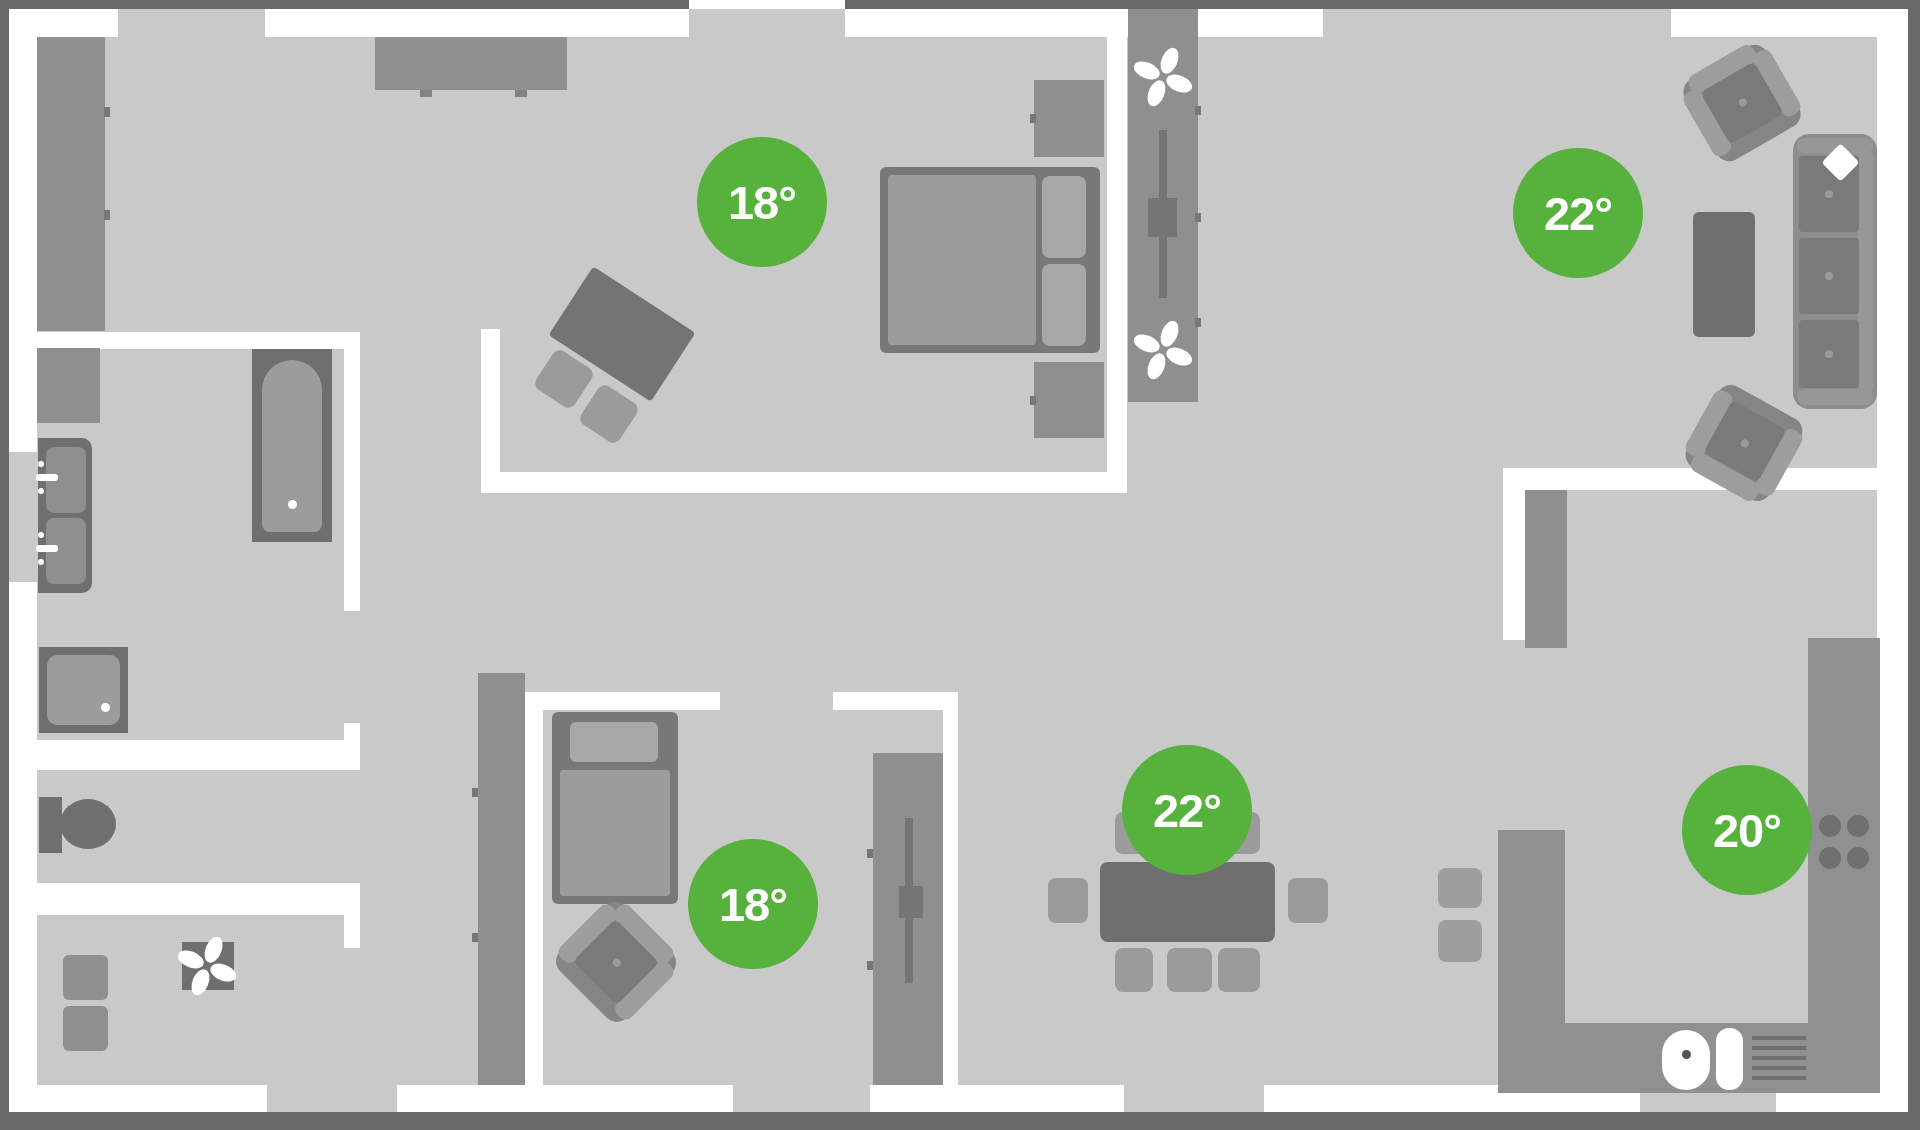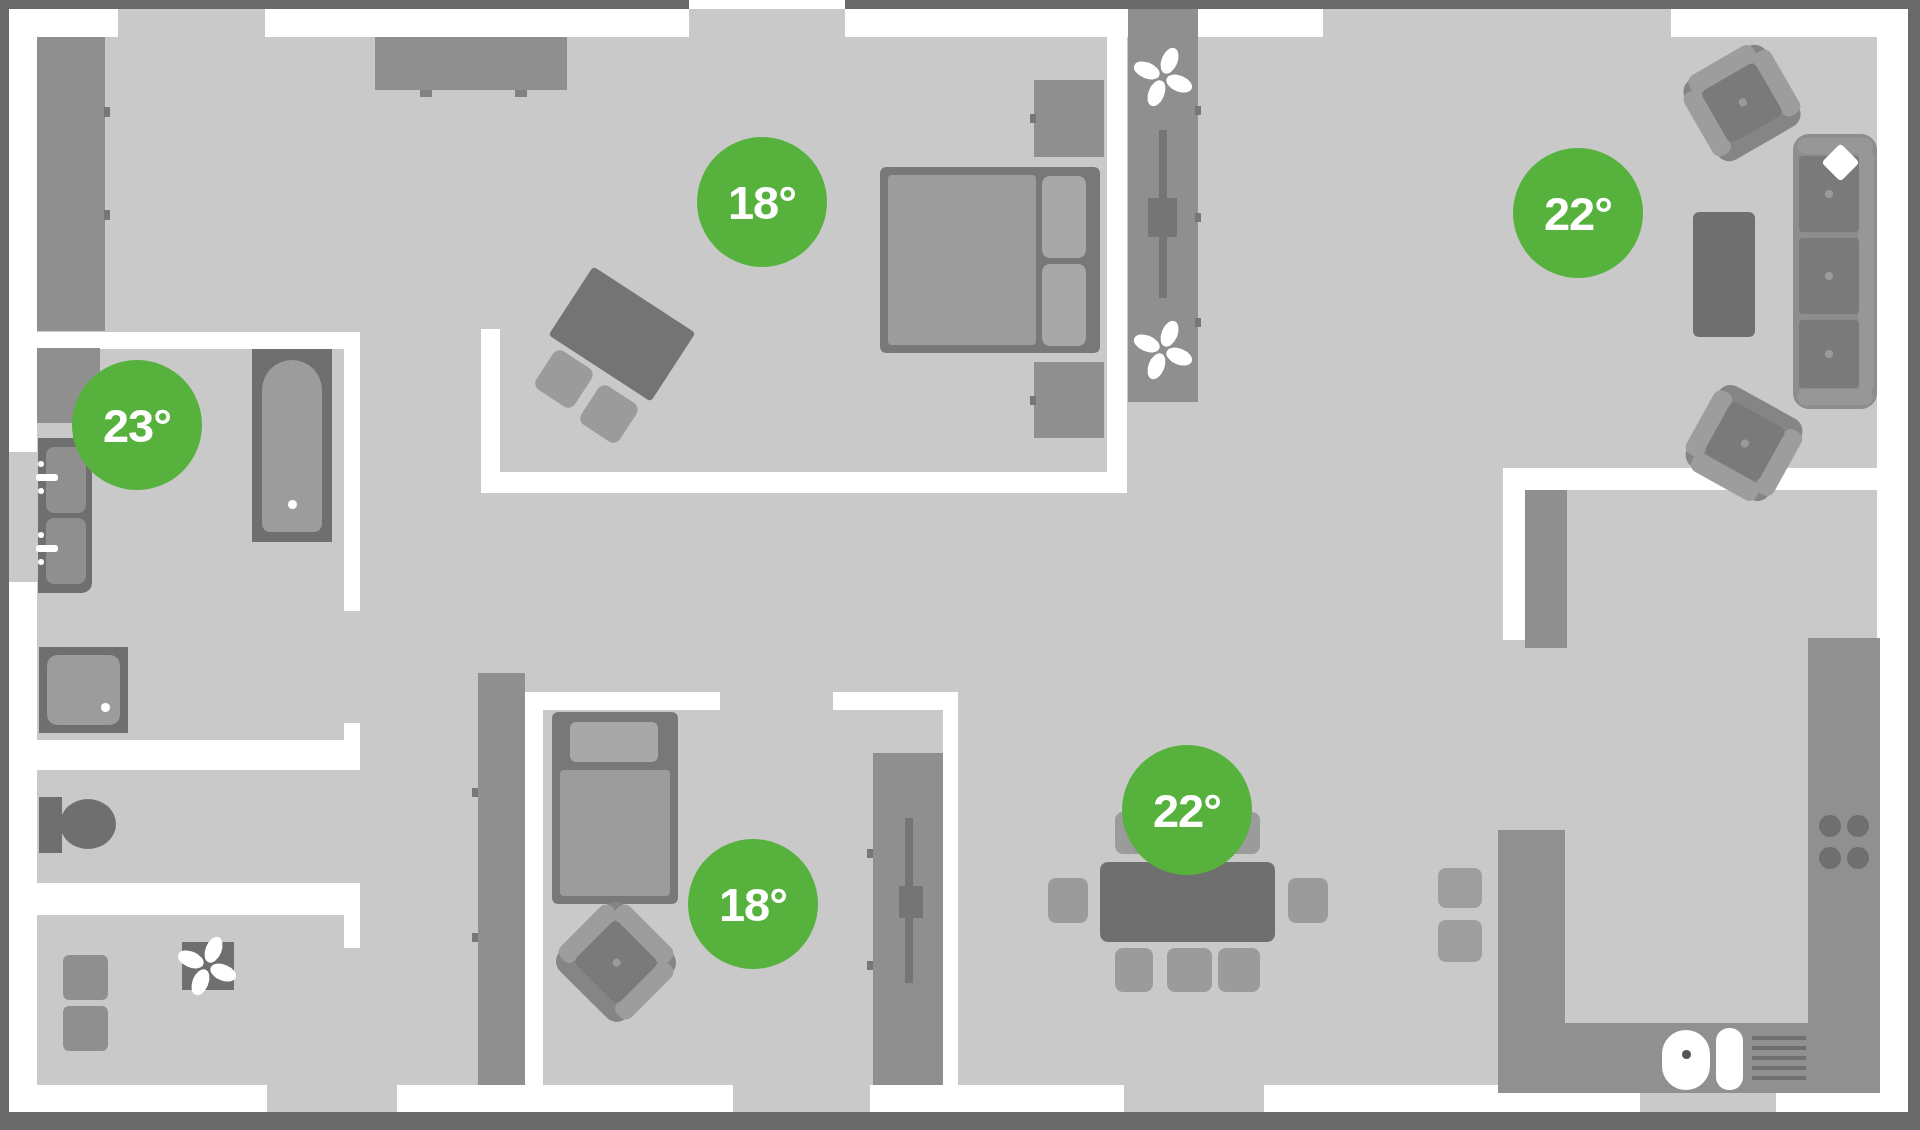--- a/index.html
+++ b/index.html
@@ -221,29 +221,29 @@
   <div class="a" style="left:1682px;top:1050px;width:9px;height:9px;border-radius:50%;background:#555;"></div>
   <div class="a" style="left:1716px;top:1028px;width:27px;height:62px;background:#fff;border-radius:13px;"></div>
   <div class="line" style="left:1752px;top:1036px;width:54px;"></div>
   <div class="line" style="left:1752px;top:1046px;width:54px;"></div>
   <div class="line" style="left:1752px;top:1056px;width:54px;"></div>
   <div class="line" style="left:1752px;top:1066px;width:54px;"></div>
   <div class="line" style="left:1752px;top:1076px;width:54px;"></div>
   <div class="a g-stool r8" style="left:1438px;top:868px;width:44px;height:40px;"></div>
   <div class="a g-stool r8" style="left:1438px;top:920px;width:44px;height:42px;"></div>
 
-  <div class="badge" style="left:72px;top:360px;">
-    <span>23°</span>
-  </div>
   <div class="badge" style="left:697px;top:137px;">
     <span>18°</span>
   </div>
   <div class="badge" style="left:1513px;top:148px;">
     <span>22°</span>
   </div>
   <div class="badge" style="left:688px;top:839px;">
     <span>18°</span>
   </div>
   <div class="badge" style="left:1122px;top:745px;">
     <span>22°</span>
   </div>
+  <div class="badge" style="left:1682px;top:765px;">
+    <span>20°</span>
+  </div>
 
 </div>
 
 </body></html>

